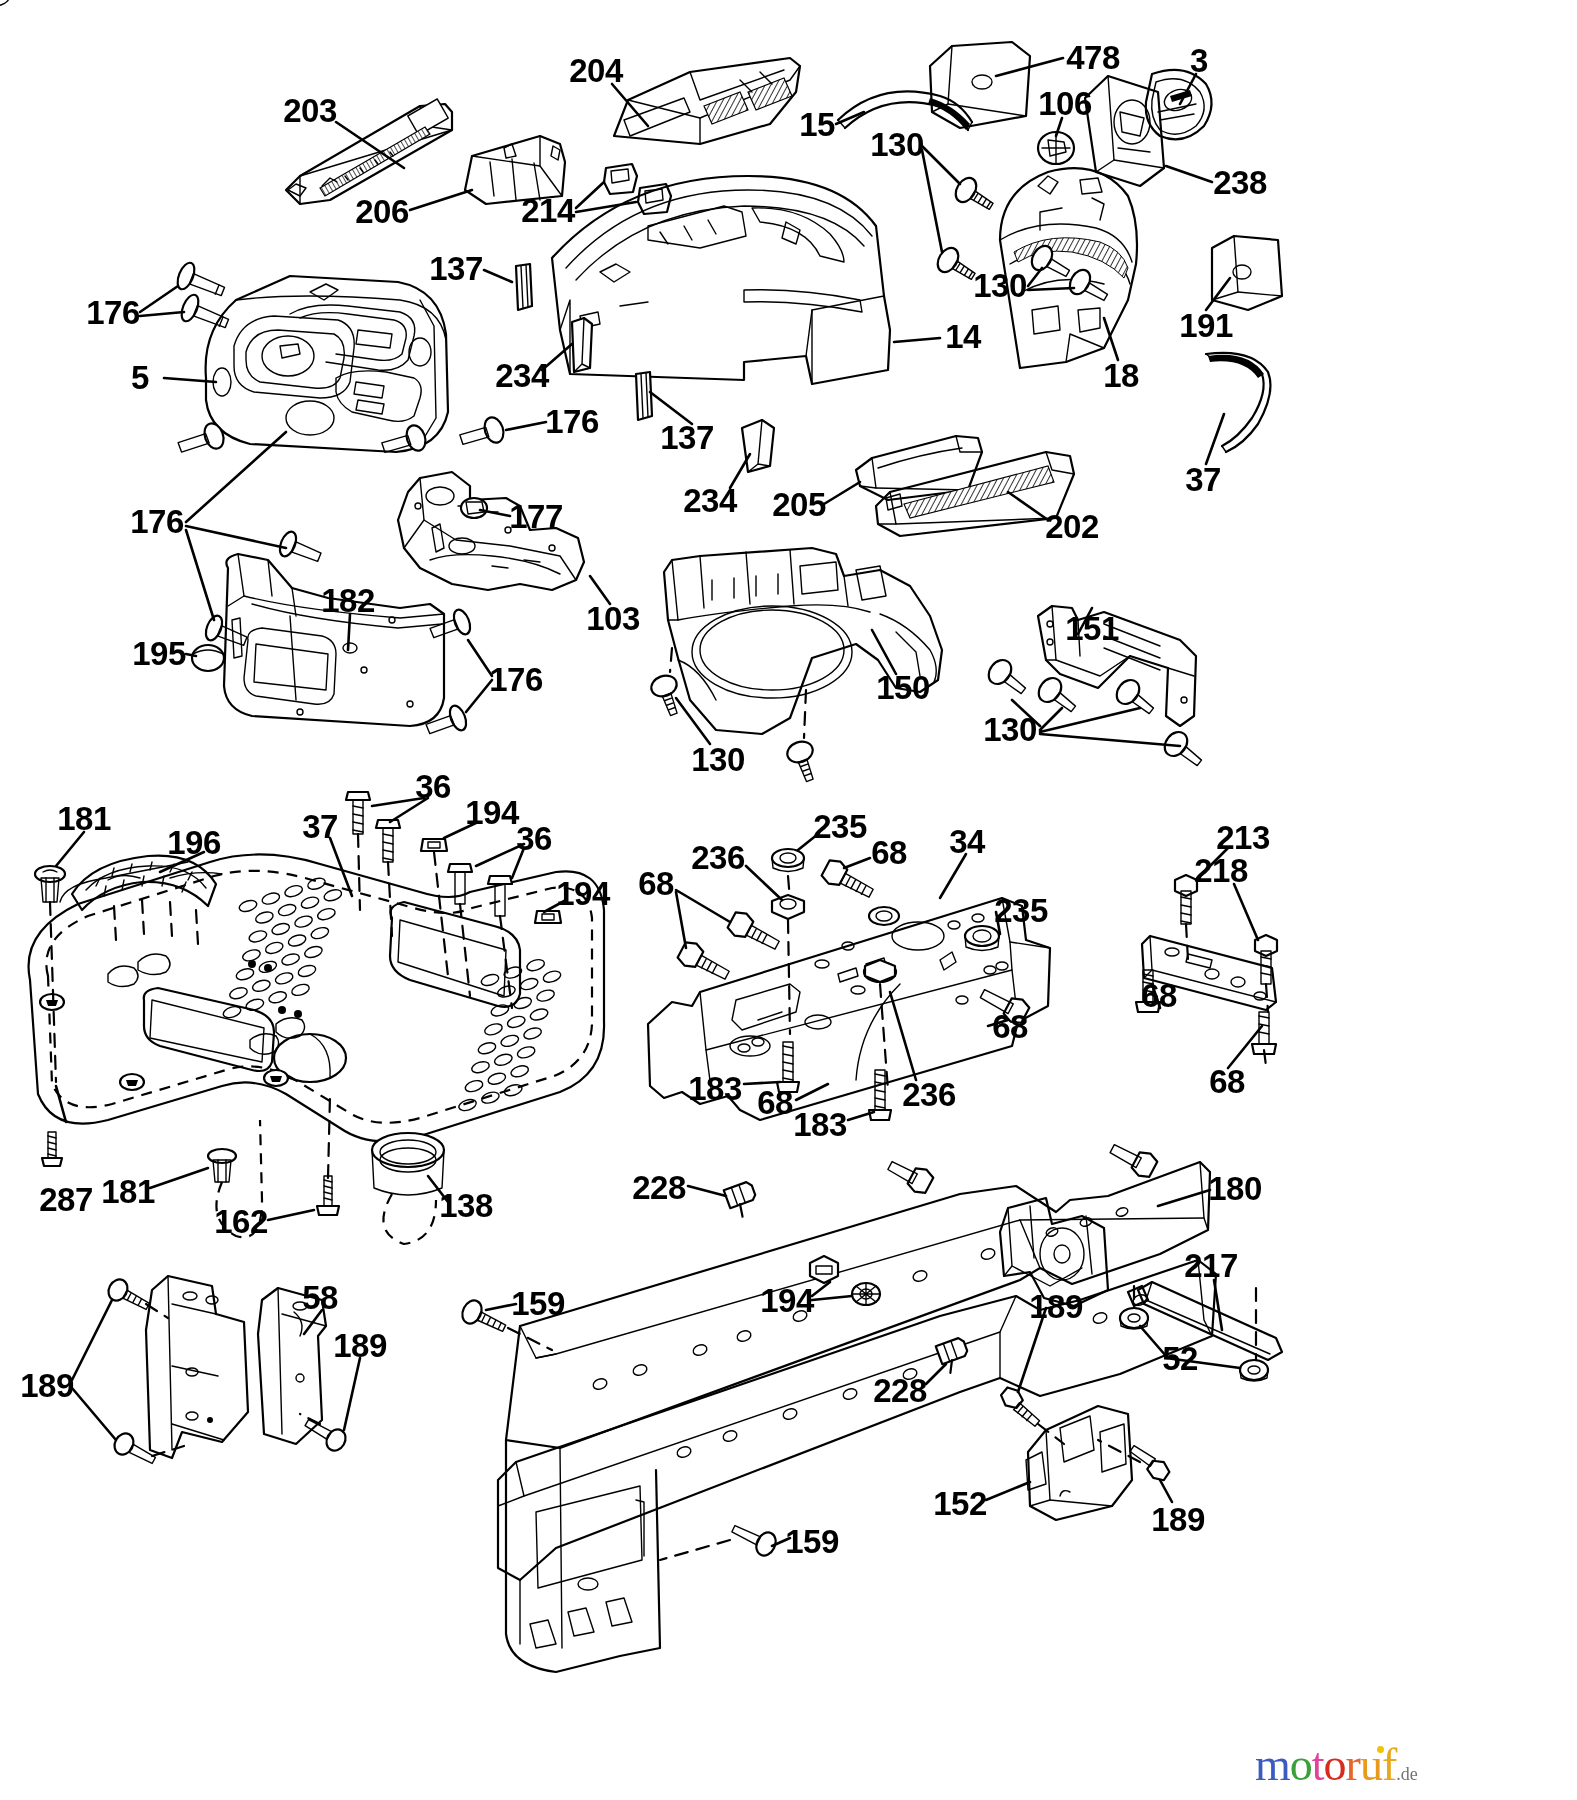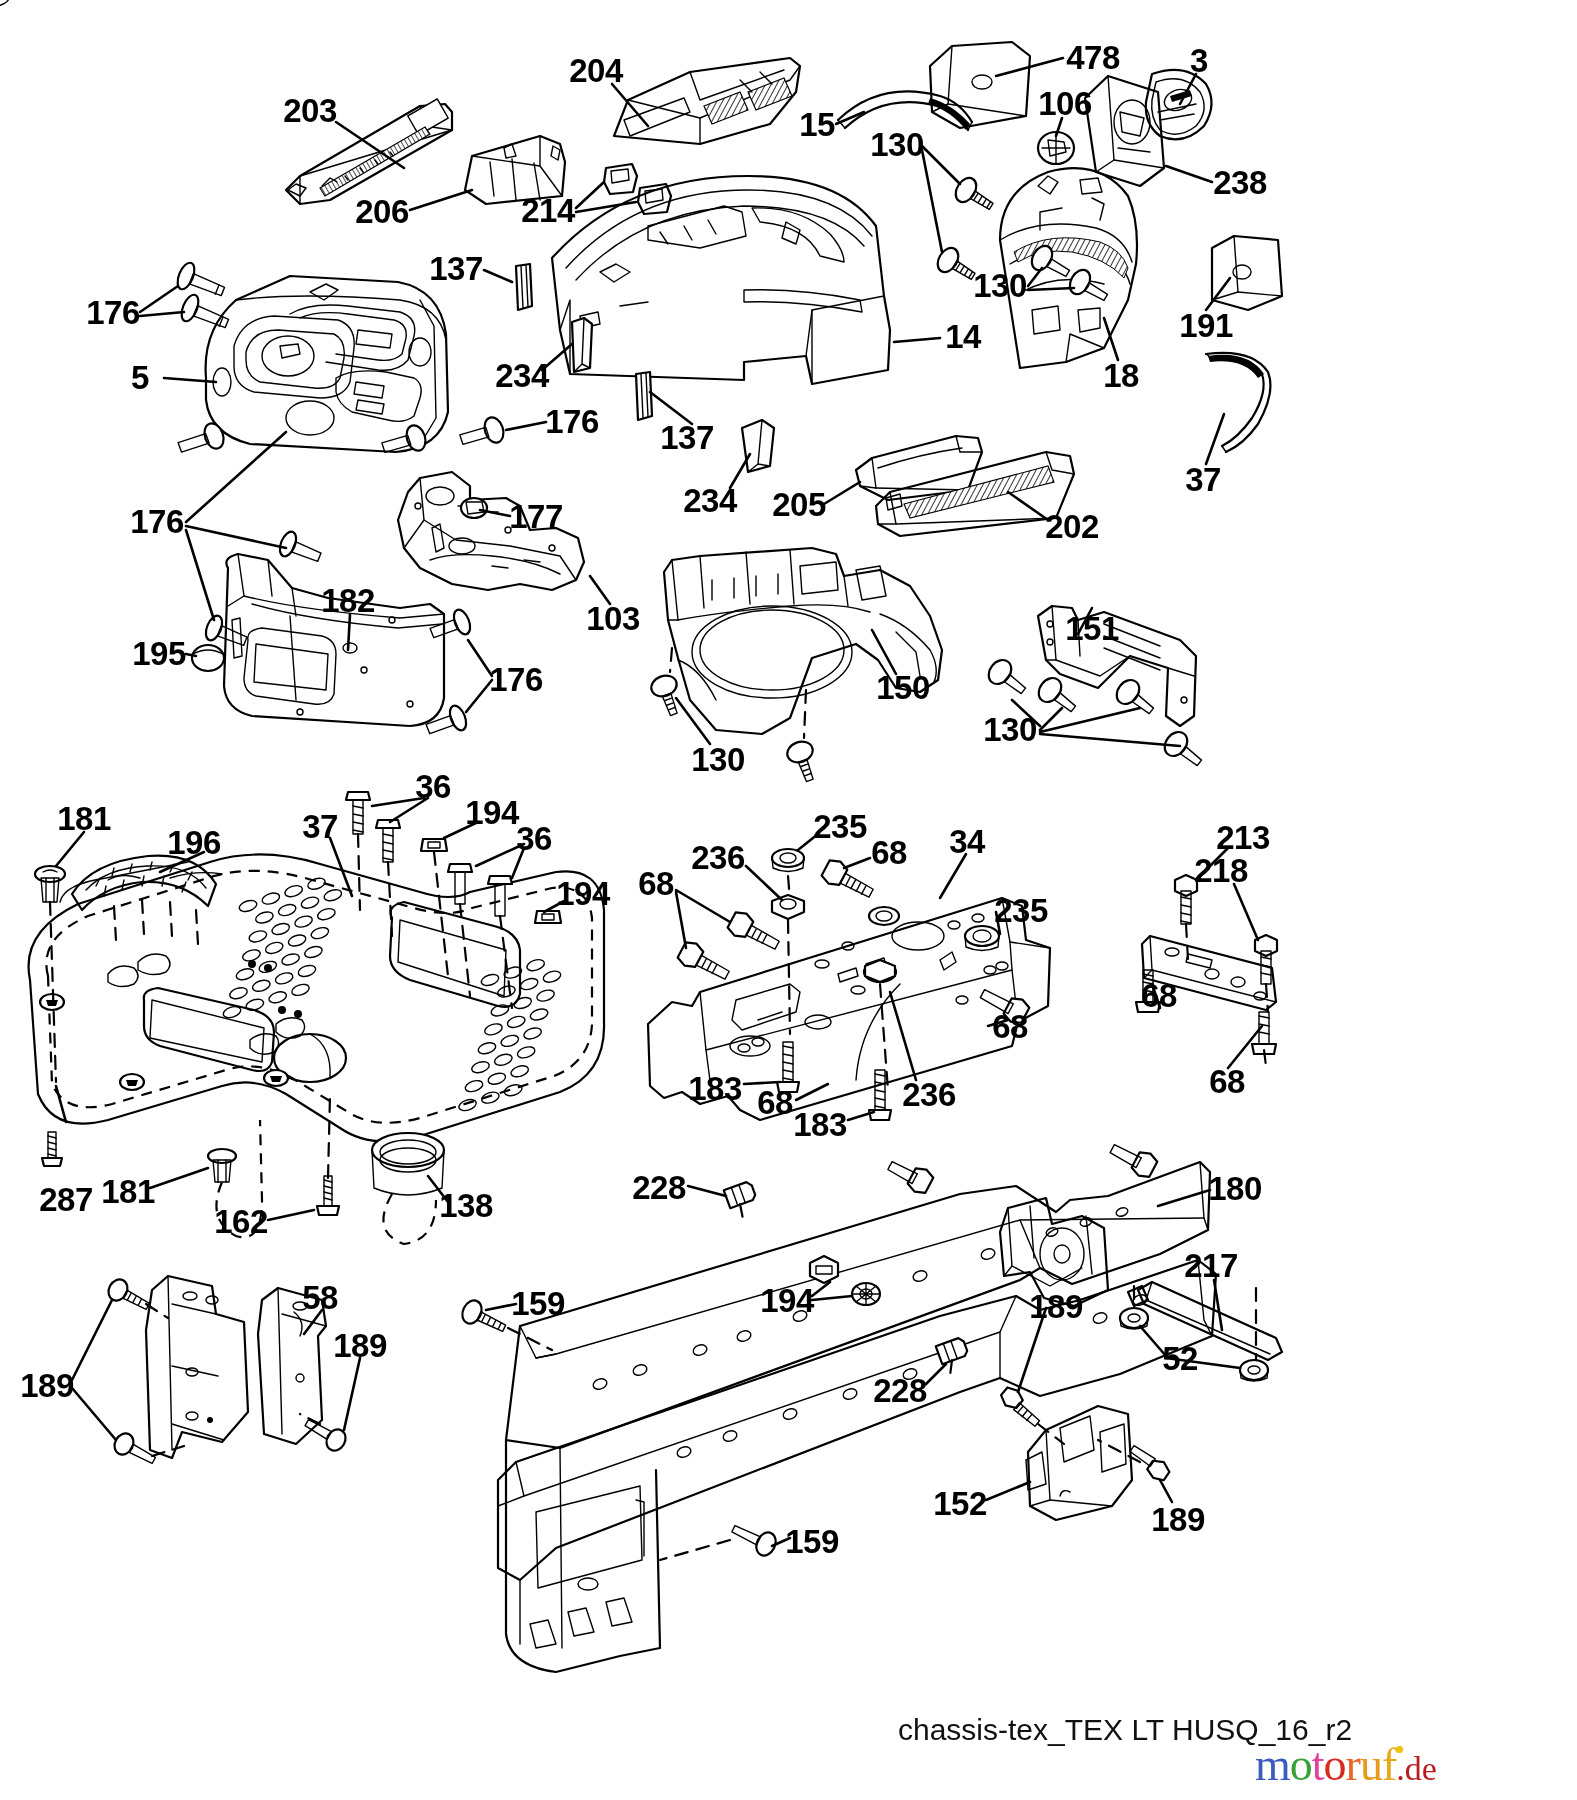--- a/index.html
+++ b/index.html
@@ -40,21 +40,21 @@
     white-space:nowrap;
     letter-spacing:-1px;
   }
   #watermark .w{font-weight:400;}
   #watermark .dot{
     position:absolute;
     right:34px; top:4px;
     width:7px;height:7px;border-radius:50%;
     background:#f2c200;
   }
-  #watermark .tld{font-size:34px;color:#b91c1c;letter-spacing:0;text-align:center;}
+  #watermark .tld{font-size:18px;color:#737373;letter-spacing:0;text-align:center;}
 </style>
 </head>
 <body>
 
 <div id="page">
 
   <svg id="art" viewBox="0 0 1577 1800" xmlns="http://www.w3.org/2000/svg">
     <defs>
       <style>
         .s{fill:none;stroke:#000;stroke-width:2.2;stroke-linejoin:round;stroke-linecap:round;}
@@ -1029,20 +1029,19 @@
     <span class="lbl" style="left:1056px;top:1306px">189</span>
     <span class="lbl" style="left:360px;top:1345px">189</span>
     <span class="lbl" style="left:1180px;top:1358px">52</span>
     <span class="lbl" style="left:900px;top:1390px">228</span>
     <span class="lbl" style="left:47px;top:1385px">189</span>
     <span class="lbl" style="left:960px;top:1503px">152</span>
     <span class="lbl" style="left:1178px;top:1519px">189</span>
     <span class="lbl" style="left:812px;top:1541px">159</span>
   </div>
 
-  <div id="caption">chassis-tex_TEX LT HUSQ_16_r2</div>
 
   <div id="watermark">
     <span class="w" style="color:#3b5bbf">m</span><span class="w" style="color:#3aa03a">o</span><span class="w" style="color:#e0449a">t</span><span class="w" style="color:#d82b20">o</span><span class="w" style="color:#e8662a">r</span><span class="w" style="color:#e89a1c">u</span><span class="w" style="color:#e8a81c">f</span><span class="tld">.de</span>
     <span class="dot"></span>
   </div>
 
 </div>
 
 </body></html>

